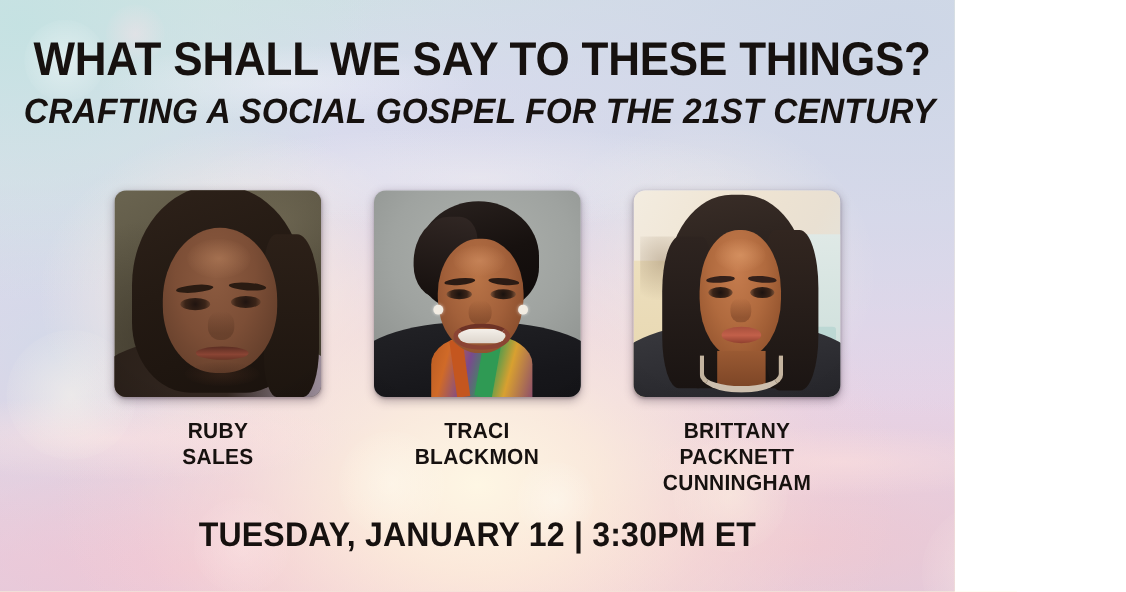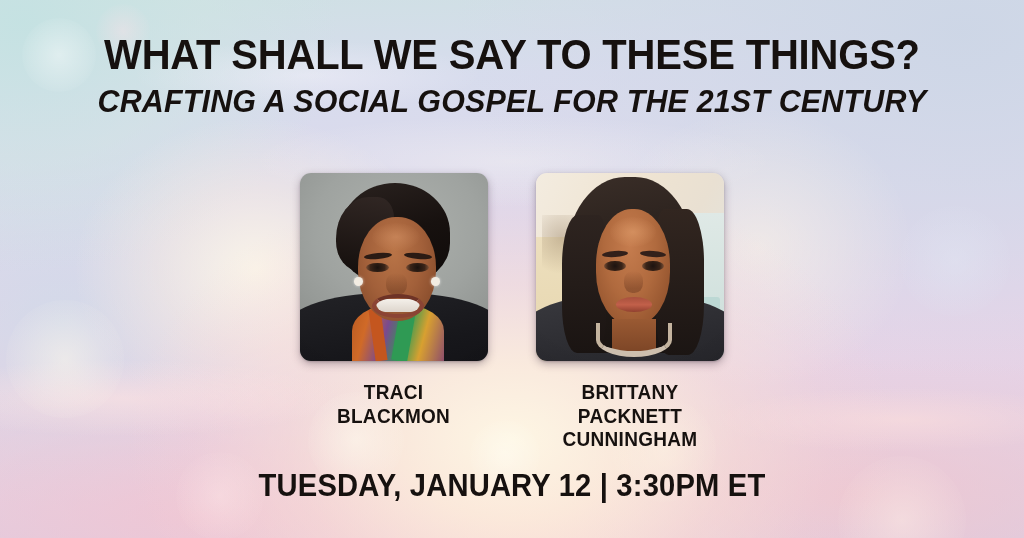--- a/index.html
+++ b/index.html
@@ -6,21 +6,21 @@
   * { margin:0; padding:0; box-sizing:border-box; }
 
   html, body {
     width:1024px; height:538px;
     overflow:hidden;
     font-family:"Liberation Sans", sans-serif;
   }
 
   #poster {
     position:relative;
-    width:1024px; height:538px;
+    width:868px; height:538px;
     overflow:hidden;
     background:#fef9c3;
   }
 
   
   .bg-layer { position:absolute; inset:0; }
 
   .bg-base {
     background:
       linear-gradient(178deg,
@@ -209,20 +209,42 @@
     <div class="bokeh" style="left:176px;top:452px;width:88px;height:88px;background:radial-gradient(circle,rgba(255,234,234,0.40) 0%,rgba(255,234,234,0) 78%);"></div>
   </div>
 
   <div class="headline-wrap">
     <div class="headline">WHAT SHALL WE SAY TO THESE THINGS?</div>
     <div class="subhead">CRAFTING A SOCIAL GOSPEL FOR THE 21ST CENTURY</div>
   </div>
 
   <div class="speakers">
 
+    <div class="speaker">
+      <div class="portrait">
+        <div class="px" style="inset:0;background:linear-gradient(150deg,#6a6450 0%,#5a5442 40%,#4b4536 72%,#433d30 100%);"></div>
+        <div class="px" style="inset:0;background:radial-gradient(ellipse 120px 90px at 78% 16%,rgba(122,114,92,0.55) 0%,rgba(122,114,92,0) 72%),radial-gradient(ellipse 110px 140px at 14% 70%,rgba(60,54,42,0.55) 0%,rgba(60,54,42,0) 74%);"></div>
+        <div class="px" style="left:-14px;bottom:-18px;width:216px;height:74px;border-radius:50% 50% 0 0;background:linear-gradient(100deg,#2a2019 0%,#332721 55%,#bdaec0 100%);"></div>
+        <div class="px" style="left:16px;top:-4px;width:156px;height:188px;border-radius:48% 48% 34% 34%;background:linear-gradient(160deg,#2e221a 0%,#241a13 44%,#1a120d 100%);"></div>
+        <div class="px" style="left:8px;top:46px;width:46px;height:142px;border-radius:40% 22% 24% 30%;background:linear-gradient(180deg,#2a1e16 0%,#1d1views 0%,#1c140e 100%);"></div>
+        <div class="px" style="right:2px;top:40px;width:50px;height:148px;border-radius:22% 40% 30% 24%;background:linear-gradient(180deg,#2c2018 0%,#1d150f 100%);"></div>
+        <div class="px" style="left:44px;top:34px;width:104px;height:132px;border-radius:50% 50% 46% 46%;background:radial-gradient(ellipse at 46% 34%,#8c5b40 0%,#7c4e36 46%,#66402c 78%,#523322 100%);"></div>
+        <div class="px" style="left:66px;top:44px;width:58px;height:36px;border-radius:50%;background:radial-gradient(ellipse,rgba(182,128,92,0.60) 0%,rgba(182,128,92,0) 74%);"></div>
+        <div class="px" style="left:56px;top:86px;width:34px;height:7px;border-radius:50%;background:#2a1b12;transform:rotate(-5deg);"></div>
+        <div class="px" style="left:104px;top:84px;width:34px;height:7px;border-radius:50%;background:#2a1b12;transform:rotate(4deg);"></div>
+        <div class="px" style="left:60px;top:98px;width:27px;height:11px;border-radius:50%;background:radial-gradient(circle at 50% 50%,#201410 0%,#3a2418 62%,#6b4530 100%);"></div>
+        <div class="px" style="left:106px;top:96px;width:27px;height:11px;border-radius:50%;background:radial-gradient(circle at 50% 50%,#201410 0%,#3a2418 62%,#6b4530 100%);"></div>
+        <div class="px" style="left:85px;top:110px;width:24px;height:26px;border-radius:44%;background:linear-gradient(180deg,rgba(120,74,50,0) 0%,rgba(90,55,36,0.55) 78%);"></div>
+        <div class="px" style="left:74px;top:142px;width:48px;height:12px;border-radius:50%;background:linear-gradient(180deg,#5a2d22 0%,#8a4434 60%,#6a3526 100%);"></div>
+        <div class="px" style="left:64px;top:156px;width:68px;height:22px;border-radius:50%;background:radial-gradient(ellipse,rgba(72,44,30,0.45) 0%,rgba(72,44,30,0) 76%);"></div>
+        <div class="px" style="inset:0;background:radial-gradient(ellipse 120% 110% at 50% 42%,rgba(0,0,0,0) 52%,rgba(0,0,0,0.26) 100%);"></div>
+      </div>
+      <div class="speaker-name">RUBY
+SALES</div>
+    </div>
 
     <div class="speaker">
       <div class="portrait">
         <div class="px" style="inset:0;background:radial-gradient(ellipse 180px 160px at 52% 30%,#adb1ad 0%,#9fa3a0 46%,#8e928f 80%,#7f8381 100%);"></div>
         <div class="px" style="left:-18px;bottom:-16px;width:224px;height:84px;border-radius:46% 46% 0 0;background:linear-gradient(170deg,#232327 0%,#17171b 60%,#121216 100%);"></div>
         <div class="px" style="left:52px;bottom:-6px;width:92px;height:62px;border-radius:42% 42% 0 0;background:linear-gradient(105deg,#b85a22 0%,#d06a28 18%,#7a4a8e 38%,#2f9a54 56%,#d8a030 74%,#8a4a6e 100%);"></div>
         <div class="px" style="left:96px;bottom:0;width:16px;height:56px;background:#2f9a54;transform:rotate(10deg);"></div>
         <div class="px" style="left:72px;bottom:0;width:12px;height:52px;background:#c4561f;transform:rotate(-8deg);"></div>
         <div class="px" style="left:40px;top:10px;width:110px;height:100px;border-radius:50% 50% 40% 40%;background:linear-gradient(165deg,#2a221f 0%,#17110f 50%,#0e0a09 100%);"></div>
         <div class="px" style="left:36px;top:24px;width:58px;height:74px;border-radius:56% 28% 32% 40%;background:linear-gradient(190deg,#312724 0%,#150f0d 100%);"></div>

